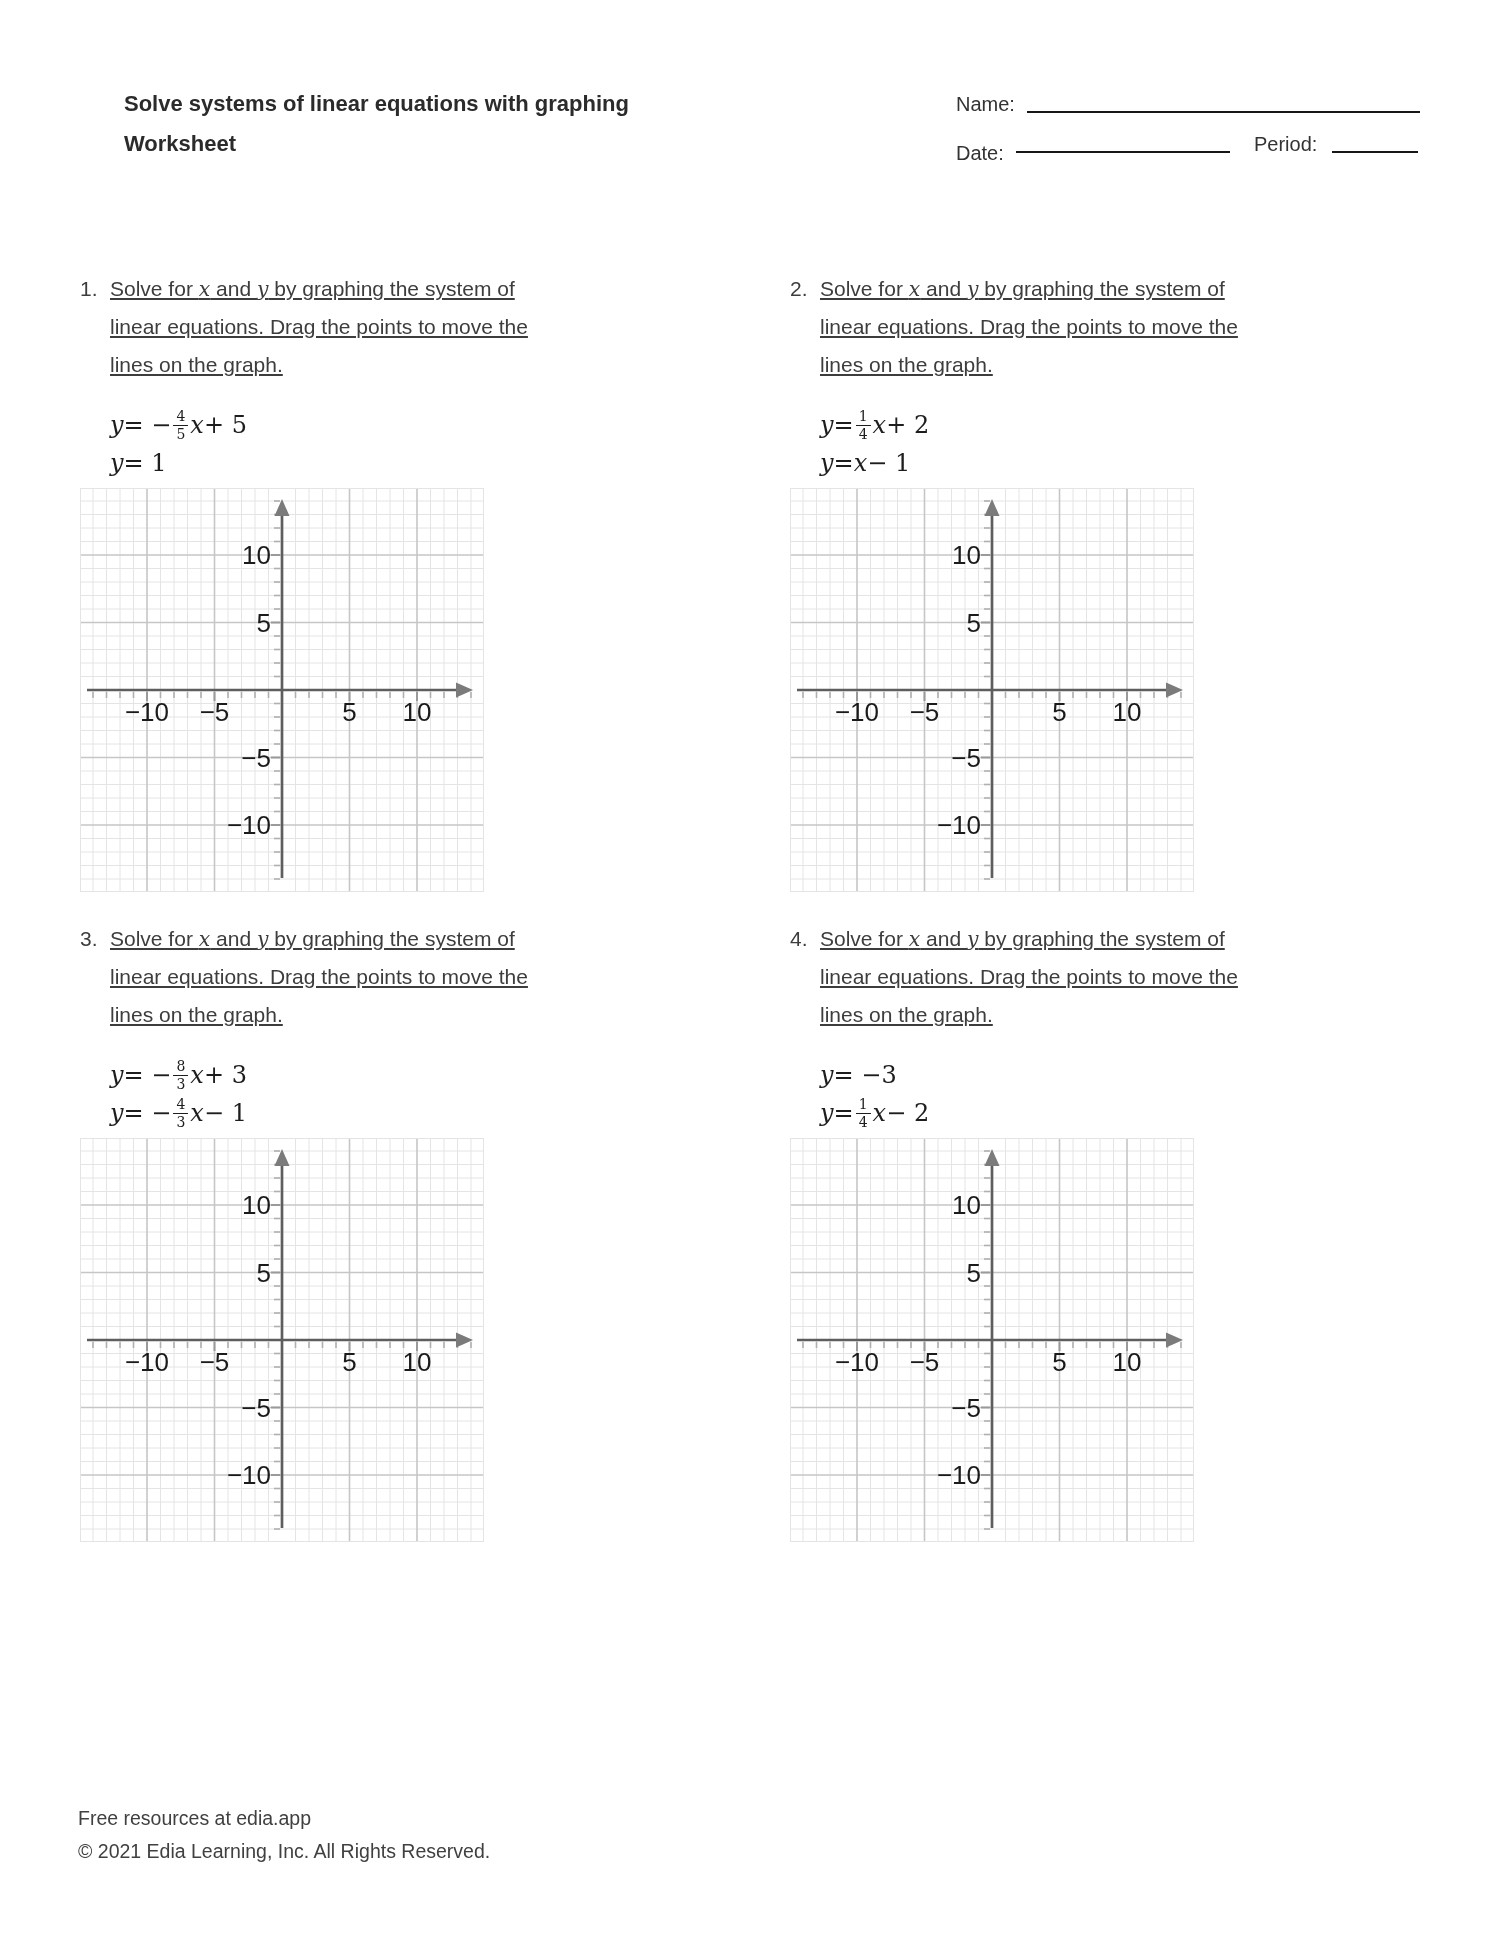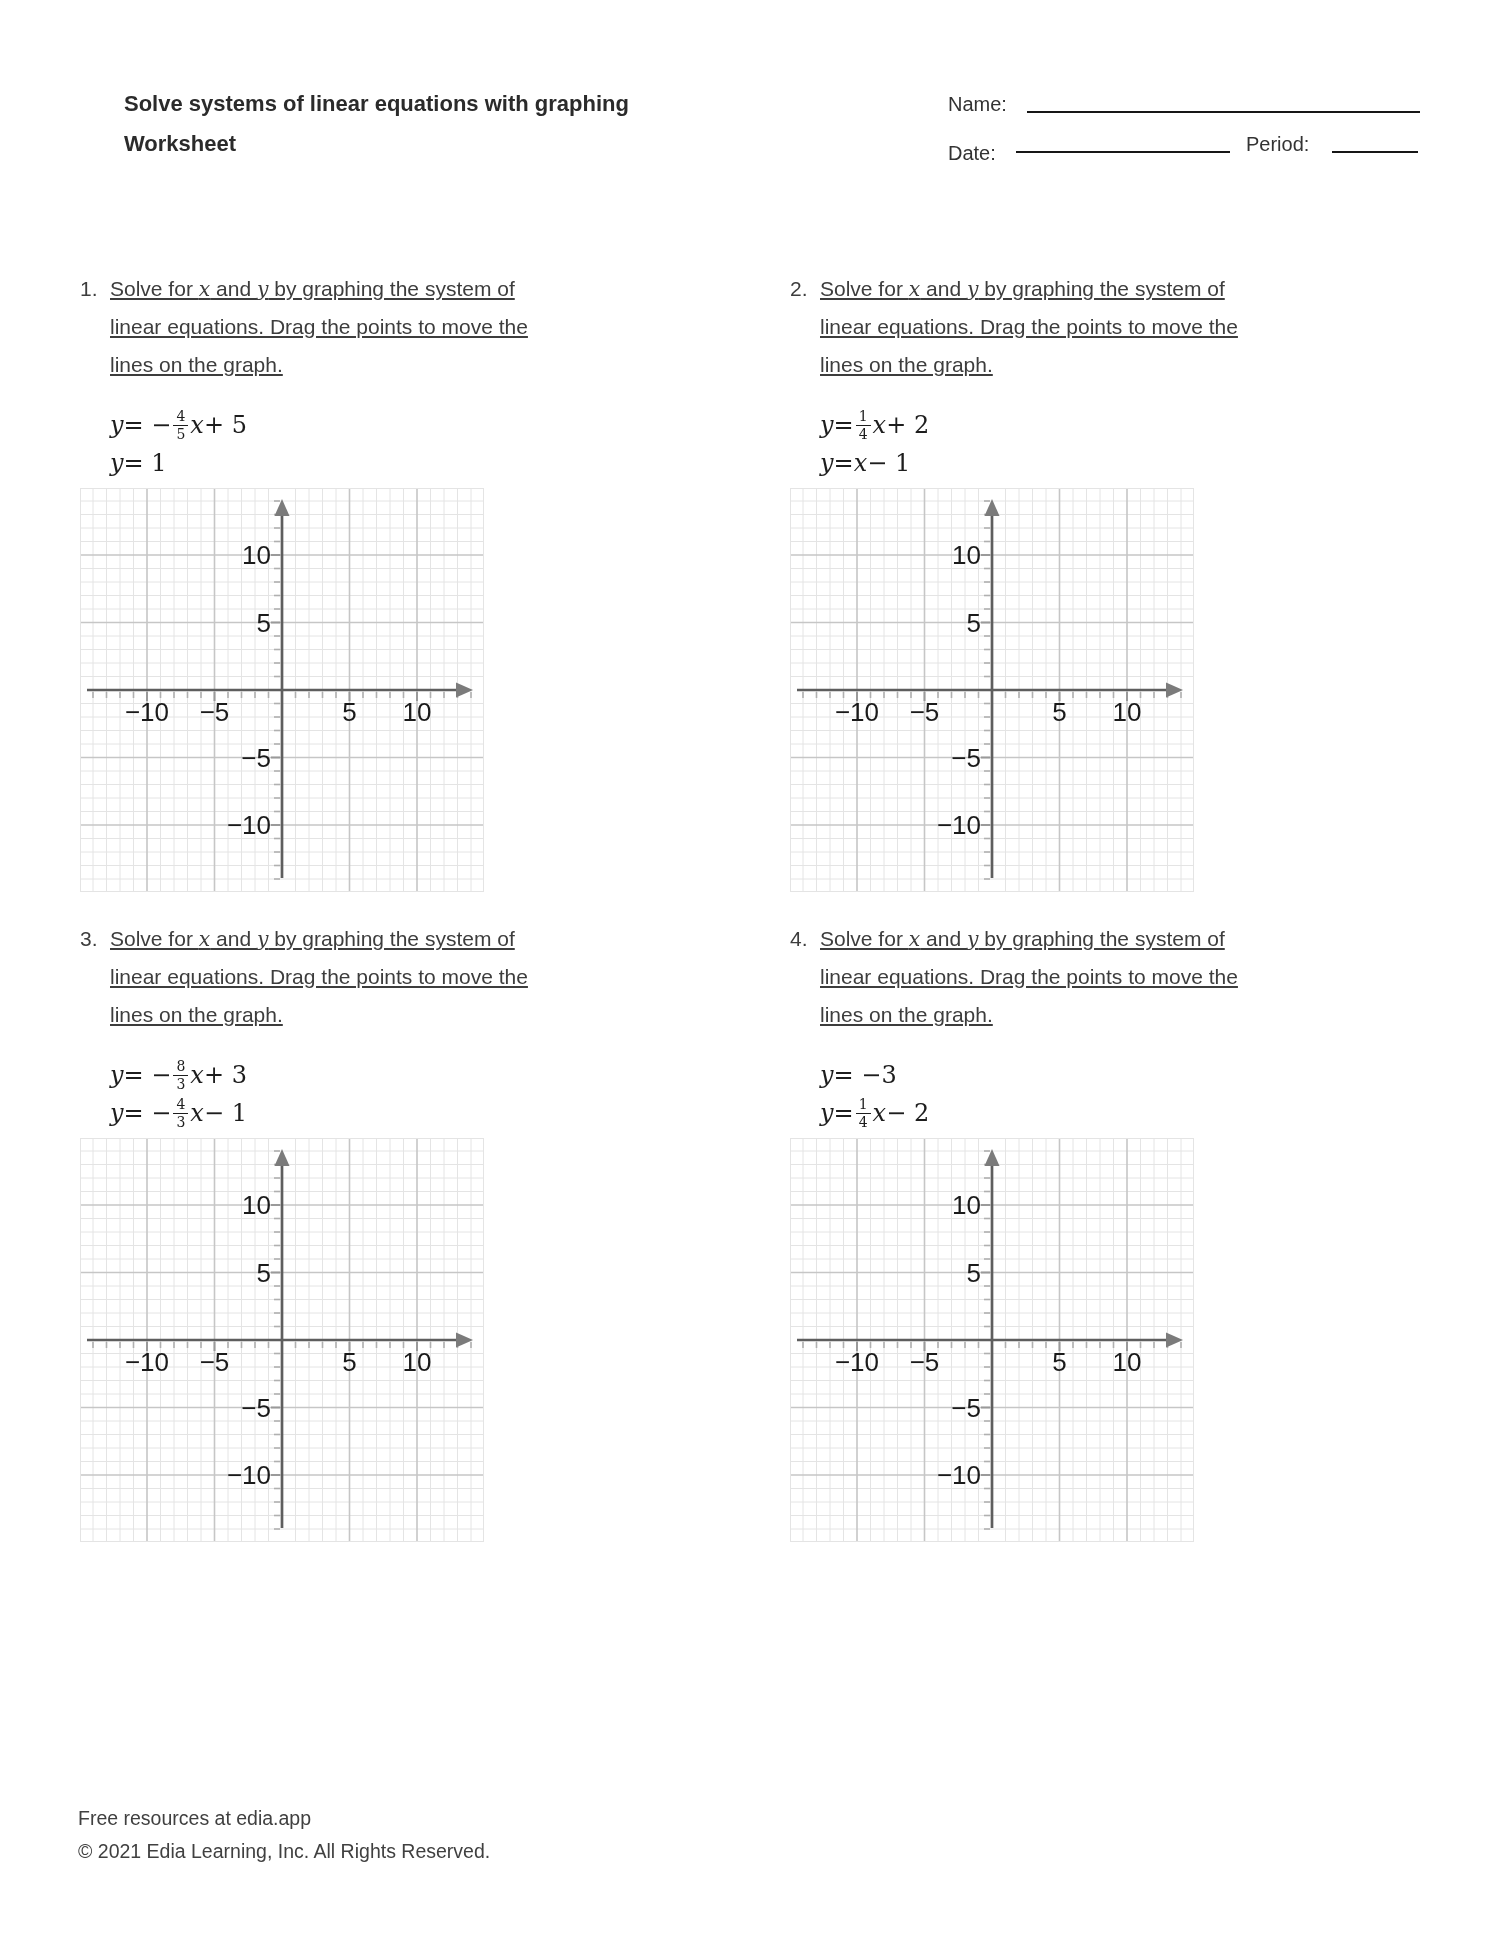--- a/index.html
+++ b/index.html
@@ -3,21 +3,21 @@
 <meta charset="utf-8">
 <style>
   html,body{margin:0;padding:0;background:#ffffff;}
   .page{
     position:relative;width:1500px;height:1944px;background:#fff;
     font-family:"Liberation Sans",sans-serif;overflow:hidden;
   }
   
   .title-block{position:absolute;left:80px;top:84px;font-size:22px;font-weight:bold;
     line-height:40px;color:#2b2b2b;margin-left:44px;}
-  .fill-label{position:absolute;font-size:20px;color:#333333;}
+  .fill-label{position:absolute;font-size:20px;color:#333333;margin-left:8px;}
   .fill-line{position:absolute;height:2px;background:#161616;}
   
   .problem{position:absolute;width:545px;}
   .stmt{position:relative;padding-left:30px;width:510px;font-size:21px;
     line-height:38px;color:#3d3d3d;}
   .pnum{position:absolute;left:0;top:0;}
   .stmt-line{white-space:nowrap;text-decoration:underline;}
   .eqs{margin:22px 0 0 30px;}
   .eq{height:38px;display:flex;align-items:center;font-family:"DejaVu Serif",serif;
     font-size:24px;color:#1d1d1d;}

